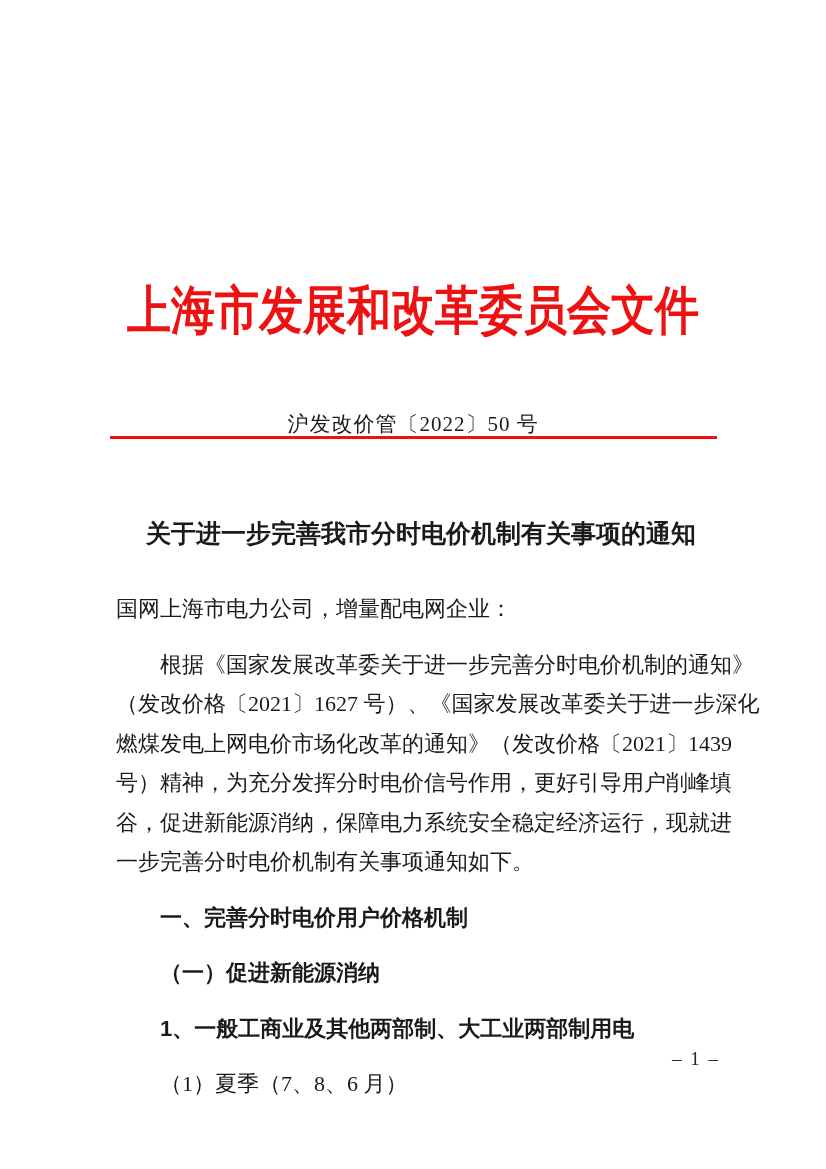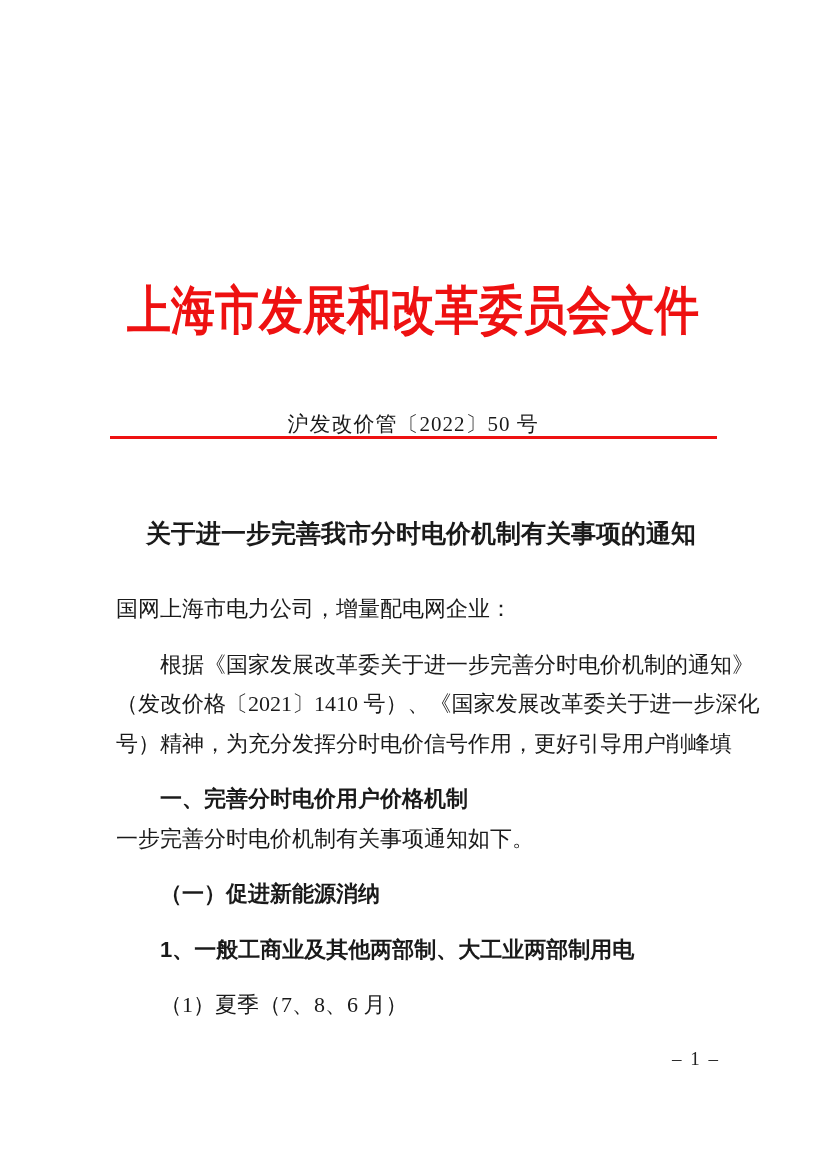--- a/index.html
+++ b/index.html
@@ -122,24 +122,26 @@
 
   <div class="doc-number">沪发改价管〔2022〕50 号</div>
 
   <div class="red-rule"></div>
 
   <div class="doc-title">关于进一步完善我市分时电价机制有关事项的通知</div>
 
   <div class="doc-body">
       <div class="line plain">国网上海市电力公司，增量配电网企业：</div>
       <div class="line plain indent">根据《国家发展改革委关于进一步完善分时电价机制的通知》</div>
-      <div class="line plain">（发改价格〔2021〕1410 号）、《国家发展改革委关于进一步深化</div>
+      <div class="line plain">（发改价格〔2021〕1627 号）、《国家发展改革委关于进一步深化</div>
+      <div class="line plain">燃煤发电上网电价市场化改革的通知》（发改价格〔2021〕1439</div>
       <div class="line plain">号）精神，为充分发挥分时电价信号作用，更好引导用户削峰填</div>
+      <div class="line plain">谷，促进新能源消纳，保障电力系统安全稳定经济运行，现就进</div>
+      <div class="line plain">一步完善分时电价机制有关事项通知如下。</div>
       <div class="line heading1 indent">一、完善分时电价用户价格机制</div>
-      <div class="line plain">一步完善分时电价机制有关事项通知如下。</div>
       <div class="line heading2 indent">（一）促进新能源消纳</div>
       <div class="line heading3 indent">1、一般工商业及其他两部制、大工业两部制用电</div>
       <div class="line plain indent">（1）夏季（7、8、6 月）</div>
     </div>
 
   <div class="page-number">– 1 –</div>
 
 </div>
 
 </body></html>

